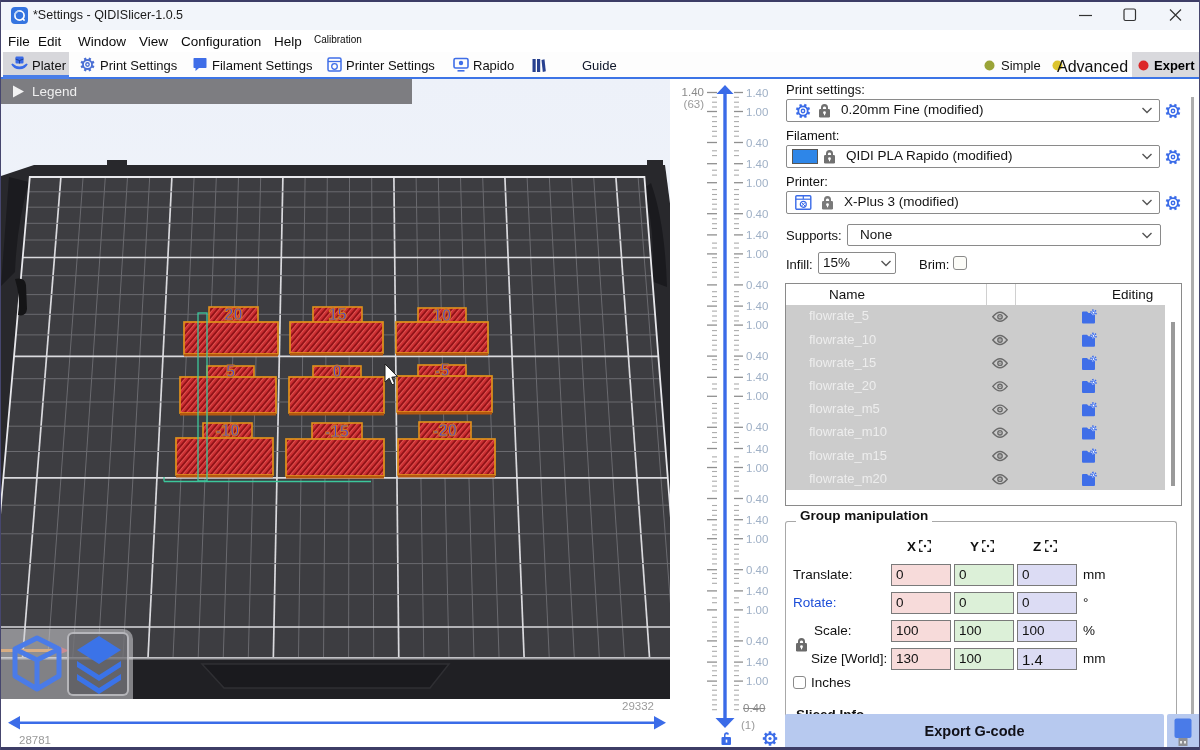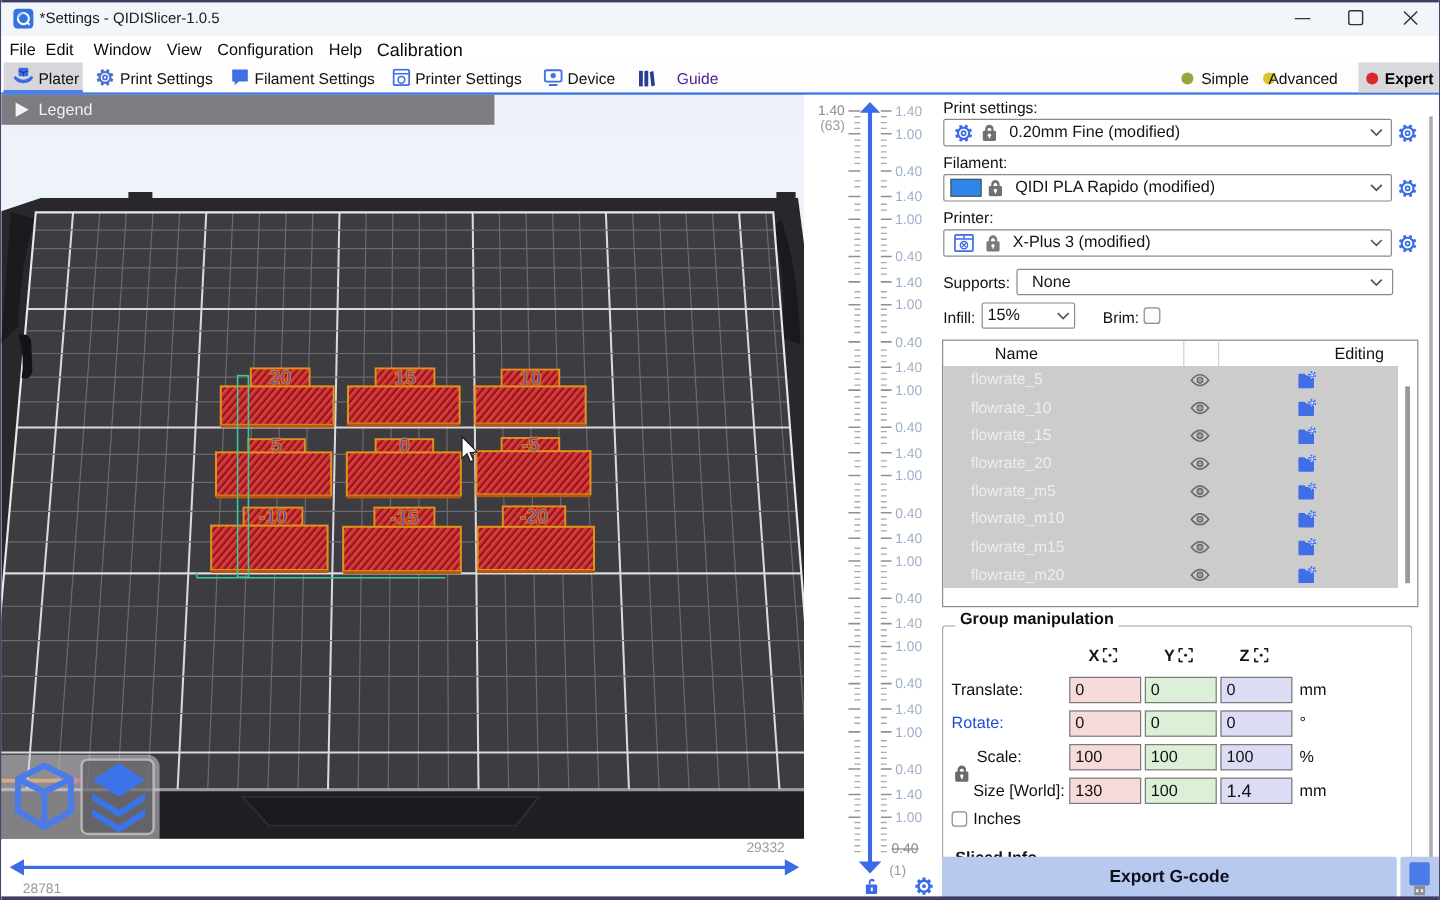--- a/index.html
+++ b/index.html
@@ -22,21 +22,21 @@
     <rect x="53" y="3" width="11.5" height="11.5" fill="none" stroke="#333" stroke-width="1.2" rx="1.5"></rect>
     <path d="M 99 3.5 L 110 14.5 M 110 3.5 L 99 14.5" stroke="#333" stroke-width="1.2"></path>
   </svg>
 <div class="abs" style="left:0;top:30px;width:1200px;height:22px;background:#fff"></div>
 <div class="abs" style="left:7px;top:33.5px;font-size:13.5px;color:#0a0a0a">File</div>
 <div class="abs" style="left:37px;top:33.5px;font-size:13.5px;color:#0a0a0a">Edit</div>
 <div class="abs" style="left:77px;top:33.5px;font-size:13.5px;color:#0a0a0a">Window</div>
 <div class="abs" style="left:138px;top:33.5px;font-size:13.5px;color:#0a0a0a">View</div>
 <div class="abs" style="left:180px;top:33.5px;font-size:13.5px;color:#0a0a0a">Configuration</div>
 <div class="abs" style="left:273px;top:33.5px;font-size:13.5px;color:#0a0a0a">Help</div>
-<div class="abs" style="left:313px;top:33.5px;font-size:15px;color:#0a0a0a">Calibration</div>
+<div class="abs" style="left:313px;top:33.5px;font-size:10px;color:#0a0a0a">Calibration</div>
 <div class="abs" style="left:0;top:52px;width:1200px;height:25px;background:#fdfdfd"></div>
 <div class="abs" style="left:2px;top:52px;width:66px;height:25px;background:#d7d7db"></div>
 <div class="abs" style="left:0;top:77px;width:1200px;height:2px;background:#3c74e6"></div>
 <div class="abs" style="left:2px;top:75px;width:66px;height:4px;background:#4a7ee8"></div>
 <svg class="abs" style="left:10px;top:56px" width="17" height="15">
     <rect x="4.5" y="0.5" width="8" height="7" rx="1" fill="#3a6be8"></rect>
     <path d="M 4.5 3 L 8.5 4.5 L 12.5 3 M 8.5 4.5 V 7.5" stroke="#1a3a8a" stroke-width="0.9" fill="none"></path>
     <path d="M 1 8 Q 8.5 14.5 16 8 Q 14 12.5 8.5 12.5 Q 3 12.5 1 8 Z" fill="none" stroke="#3a6be8" stroke-width="1.6"></path>
   </svg>
 <div class="abs" style="left:31px;top:57.5px;font-size:13px;color:#111">Plater</div>
@@ -61,36 +61,36 @@
     <rect x="1" y="1" width="13" height="13" rx="1.5" fill="none" stroke="#3f6ee8" stroke-width="1.5"></rect>
     <line x1="1" y1="4.5" x2="14" y2="4.5" stroke="#3f6ee8" stroke-width="1.3"></line>
     <circle cx="7.5" cy="9.5" r="2.8" fill="none" stroke="#3f6ee8" stroke-width="1.3"></circle>
   </svg>
 <div class="abs" style="left:345px;top:57.5px;font-size:13px;color:#111">Printer Settings</div>
 <svg class="abs" style="left:452px;top:57px" width="16" height="15">
     <rect x="1" y="1.5" width="14" height="9.5" rx="1.5" fill="none" stroke="#3f6ee8" stroke-width="1.6"></rect>
     <circle cx="8" cy="6" r="2.2" fill="#3f6ee8"></circle>
     <line x1="4.5" y1="13.8" x2="11.5" y2="13.8" stroke="#3f6ee8" stroke-width="1.6"></line>
   </svg>
-<div class="abs" style="left:472px;top:57.5px;font-size:13px;color:#111">Device</div>
+<div class="abs" style="left:472px;top:57.5px;font-size:13px;color:#111">Rapido</div>
 <svg class="abs" style="left:531px;top:56.5px" width="14" height="16">
     <rect x="0.5" y="2" width="3.2" height="13" fill="#27408f"></rect>
     <rect x="5" y="2" width="3.2" height="13" fill="#27408f"></rect>
     <path d="M 9.5 3 L 12.5 2.2 L 13.8 14.2 L 10.8 15 Z" fill="#27408f"></path>
   </svg>
-<div class="abs" style="left:563px;top:57.5px;font-size:13px;color:#4c1d95">Guide</div>
+<div class="abs" style="left:581px;top:57.5px;font-size:13px;color:#0f172a">Guide</div>
 <div class="abs" style="left:1131px;top:52px;width:69px;height:25px;background:#d9d9dd"></div>
 <svg class="abs" style="left:983px;top:60px" width="11" height="11">
     <circle cx="5.5" cy="5.5" r="5" fill="#9aa438"></circle>
   </svg>
 <div class="abs" style="left:1000px;top:57.5px;font-size:13px;color:#111">Simple</div>
 <svg class="abs" style="left:1051px;top:60px" width="11" height="11">
     <circle cx="5.5" cy="5.5" r="5" fill="#dcc42e"></circle>
   </svg>
-<div class="abs" style="left:1056px;top:57.5px;font-size:13px;color:#111">Advanced</div>
+<div class="abs" style="left:1056px;top:57.5px;font-size:16px;color:#111">Advanced</div>
 <svg class="abs" style="left:1137px;top:60px" width="11" height="11">
     <circle cx="5.5" cy="5.5" r="5" fill="#dc2828"></circle>
   </svg>
 <div class="abs" style="left:1153px;top:57.5px;font-size:13px;font-weight:bold;color:#000">Expert</div>
 <svg width="670" height="621" viewBox="0 0 670 621" style="position:absolute;left:0;top:79px">
     <defs>
       <linearGradient id="vbg" x1="0" y1="0" x2="0" y2="1">
         <stop offset="0" stop-color="#edf1f9"></stop>
         <stop offset="0.7" stop-color="#f3f6fb"></stop>
         <stop offset="1" stop-color="#fafbfd"></stop>

